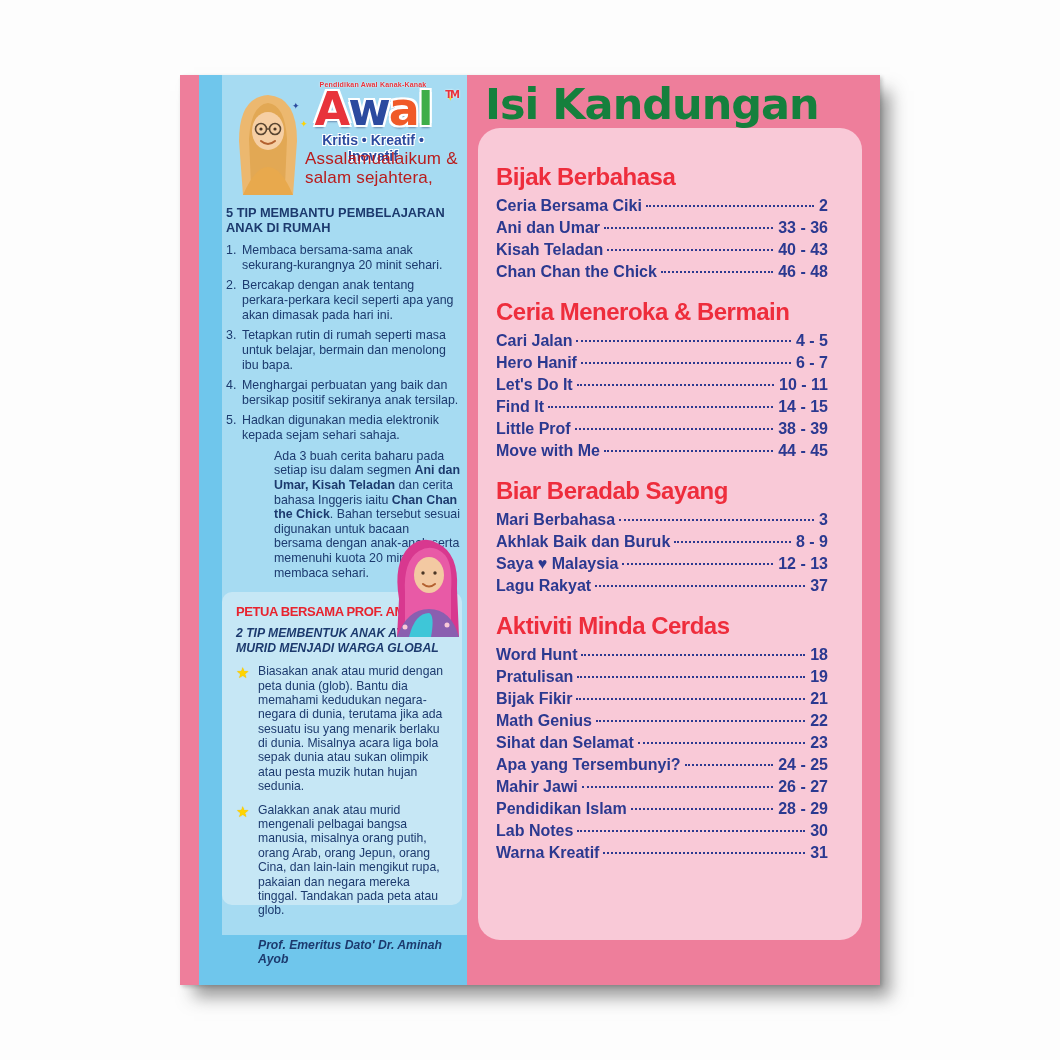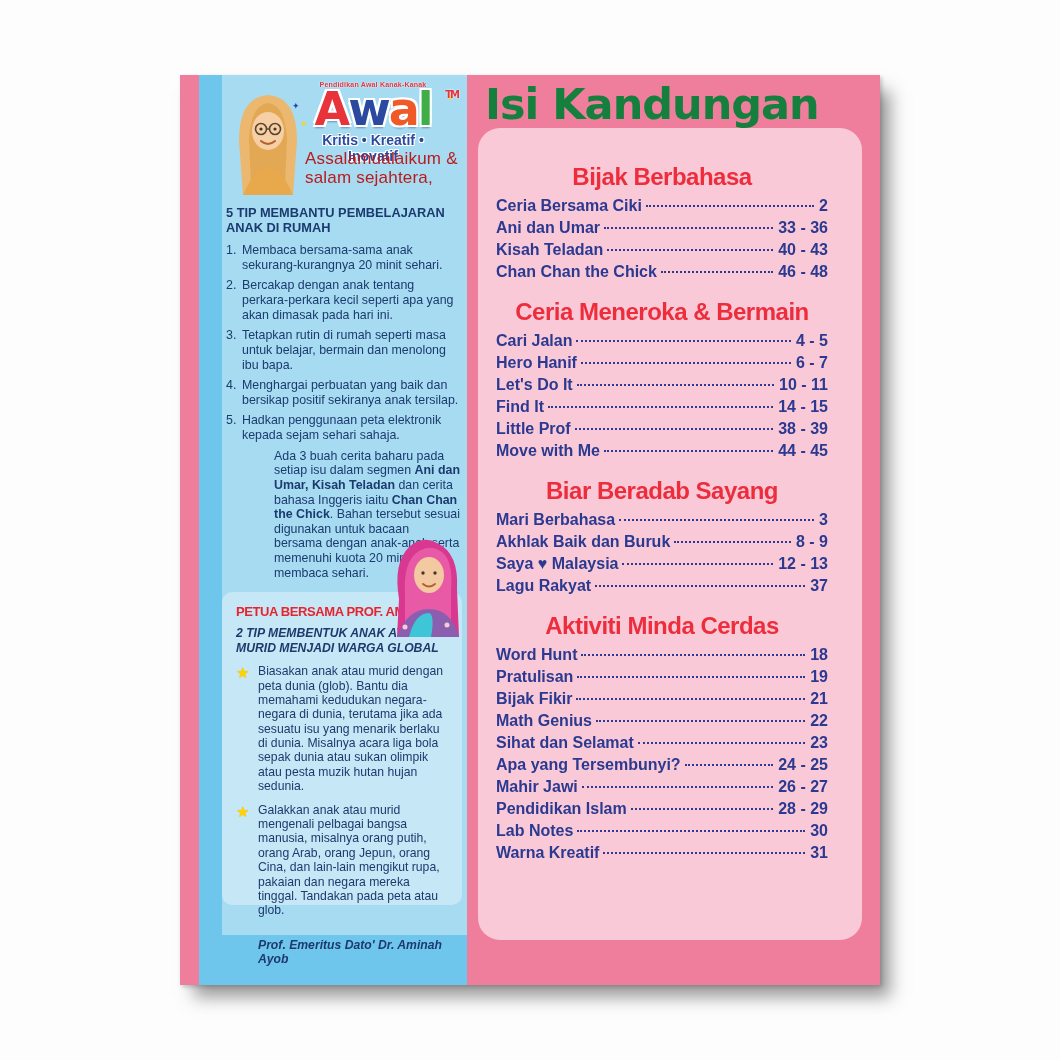--- a/index.html
+++ b/index.html
@@ -56,21 +56,21 @@
   .petua-sub{font-style:italic;font-weight:bold;font-size:12.2px;margin-bottom:9px;width:210px;}
   .petua-item{display:flex;margin-bottom:9px;}
   .petua-star{flex:0 0 22px;color:#ffd400;font-size:15px;line-height:1;padding-top:1px;
     text-shadow:0 0 1px #e8b000;}
   .petua-sign{font-weight:bold;font-style:italic;margin-top:20px;padding-left:22px;}
 
   
   .toc-title{position:absolute;left:305px;top:4px;z-index:3;
     font-size:43px;font-weight:bold;color:#15803d;letter-spacing:-1px;
     font-family:"DejaVu Sans", sans-serif;}
-  .toc{position:absolute;left:316px;top:88px;width:332px;z-index:3;text-align:center;}
+  .toc{position:absolute;left:316px;top:88px;width:332px;z-index:3;}
   .toc-section-heading{font-size:24px;font-weight:bold;color:#ee2d3c;margin:13px 0 6px 0;
     letter-spacing:-.5px;}
   .toc .toc-section:first-child .toc-section-heading{margin-top:0;}
   .toc-entry{display:flex;align-items:baseline;color:#2b3990;font-size:16px;
     font-weight:bold;height:22px;}
   .toc-dots{flex:1;border-bottom:2px dotted #2b3990;margin:0 5px 0 4px;transform:translateY(-4px);}
   .toc-pages{white-space:nowrap;}
 </style>
 </head>
 <body>
@@ -117,21 +117,21 @@
         <div class="tip-row">
           <span class="tip-num">3.</span>
           <span>Tetapkan rutin di rumah seperti masa untuk belajar, bermain dan menolong ibu bapa.</span>
         </div>
         <div class="tip-row">
           <span class="tip-num">4.</span>
           <span>Menghargai perbuatan yang baik dan bersikap positif sekiranya anak tersilap.</span>
         </div>
         <div class="tip-row">
           <span class="tip-num">5.</span>
-          <span>Hadkan penggunaan peta elektronik kepada sejam sehari sahaja.</span>
+          <span>Hadkan digunakan media elektronik kepada sejam sehari sahaja.</span>
         </div>
       </div>
     <div class="closing-para" id="closing-para"><span>Ada 3 buah cerita baharu pada setiap isu dalam segmen </span><span class="b">Ani dan Umar, Kisah Teladan</span><span> dan cerita bahasa Inggeris iaitu </span><span class="b">Chan Chan the Chick</span><span>. Bahan tersebut sesuai digunakan untuk bacaan bersama dengan anak-anak serta memenuhi kuota 20 minit sesi membaca sehari.</span></div>
     <div class="signature">
       <div>Dr. Nor Anita Megat Mohd Nordin</div>
       <div>Pengarah Penerbitan</div>
     </div>
   </div>
 
   <svg class="photo2" viewBox="0 0 86 104">

